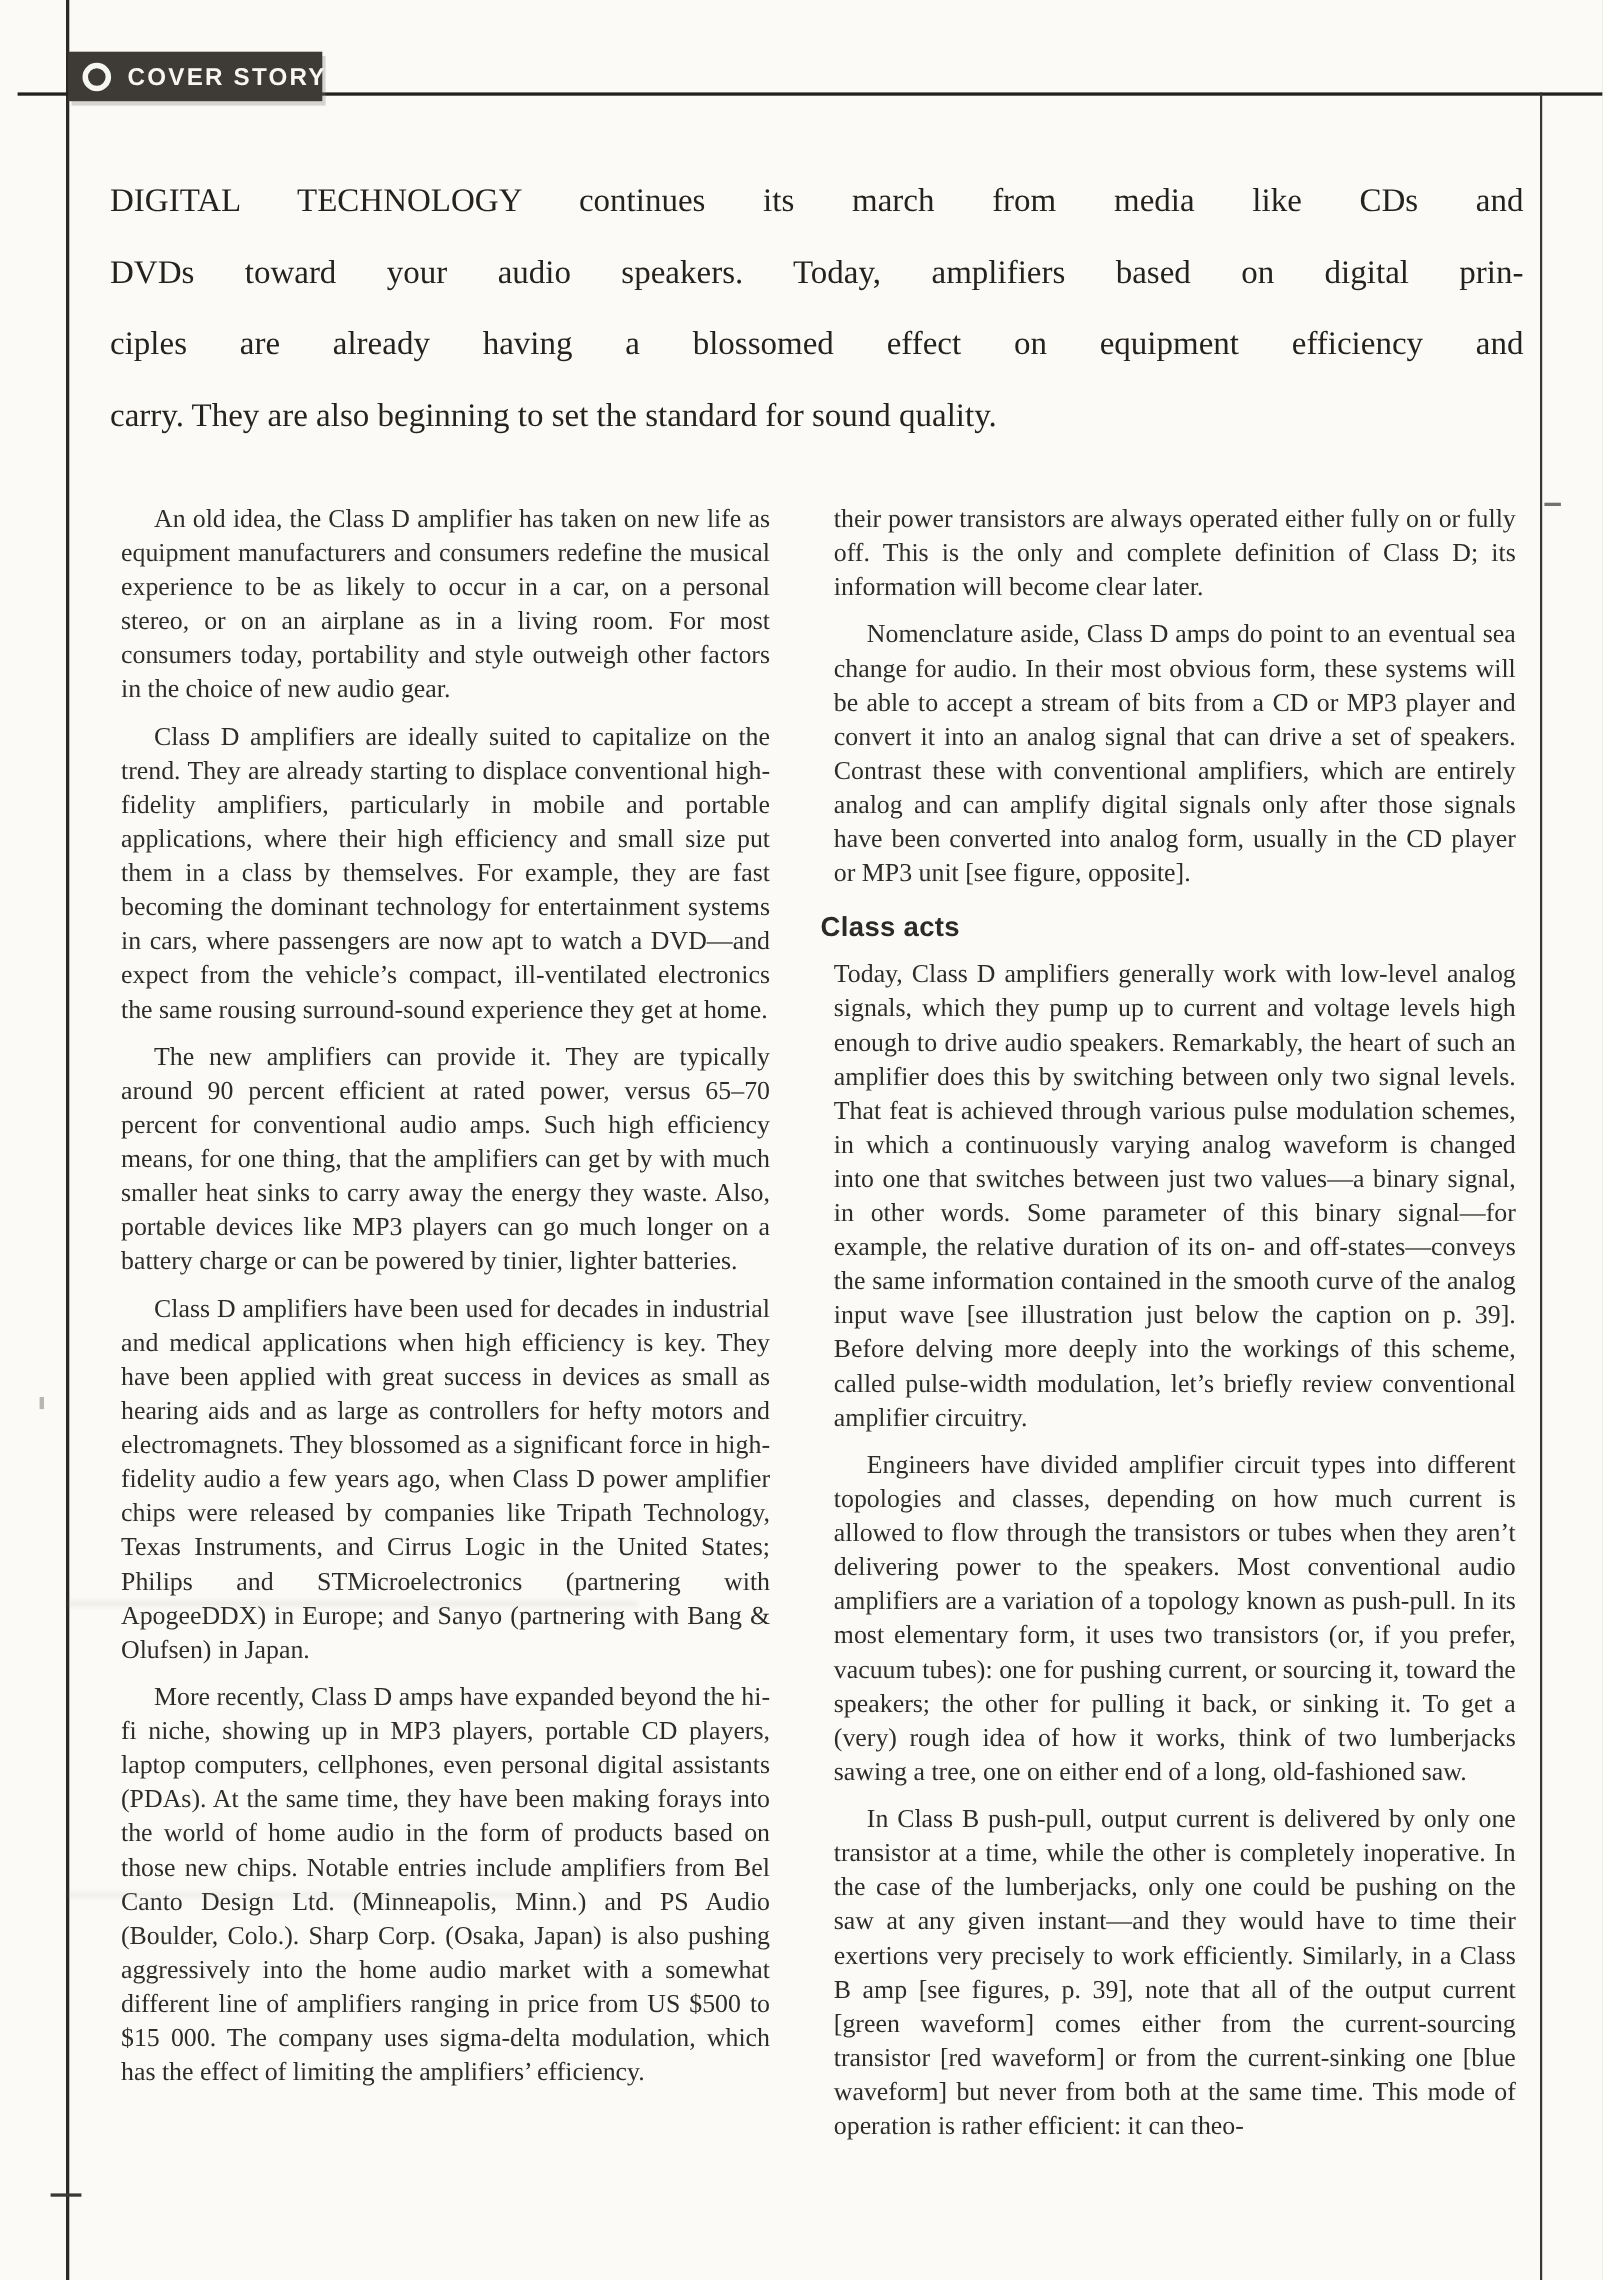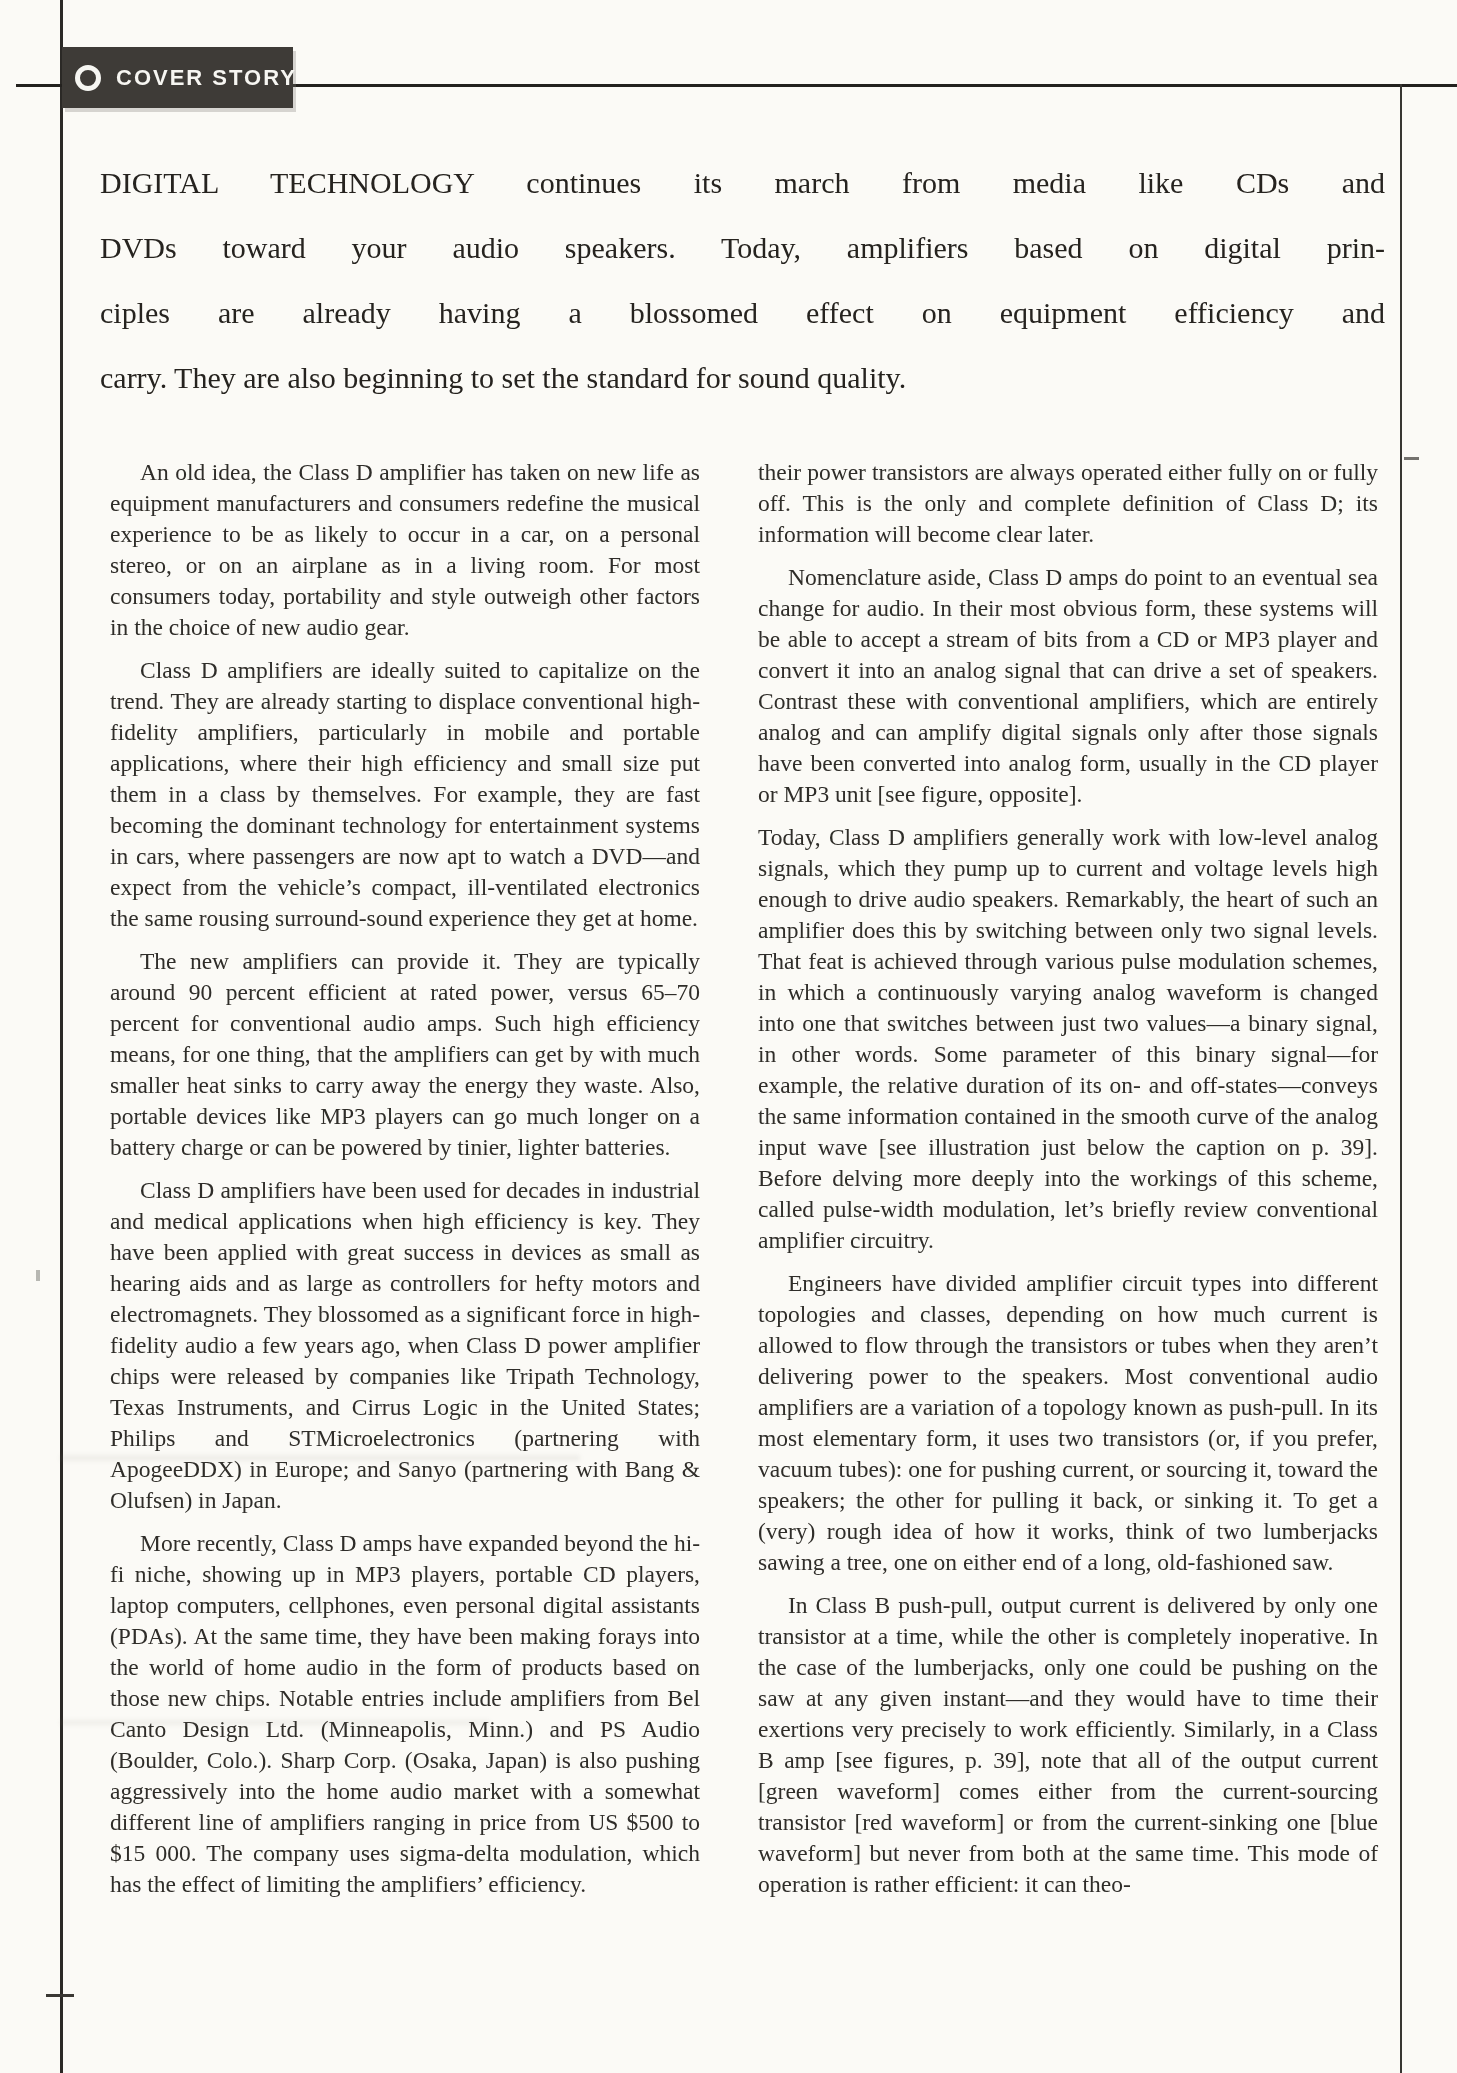--- a/index.html
+++ b/index.html
@@ -4,21 +4,21 @@
 <style>
   html,body{margin:0;padding:0;background:#dededa;}
   .page{position:relative;width:1457px;height:2073px;background:#fbfaf6;overflow:hidden;
         font-family:"Liberation Serif",serif;color:#2f2d29;}
   
   .rule{position:absolute;background:#2b2926;}
   .rule-left{left:60px;top:0;width:3px;height:2073px;}
   .rule-top{left:16px;top:84px;width:1441px;height:3px;background:#23211e;}
   .rule-right{left:1400px;top:84px;width:2px;height:1989px;background:#383632;}
   
-  .badge{position:absolute;left:62px;top:47px;width:231px;height:61px;background:#3e3b37;
+  .badge{position:absolute;left:62px;top:47px;width:231px;height:45px;background:#3e3b37;
          display:flex;align-items:center;z-index:2;box-shadow:3px 4px 0 rgba(130,127,120,.30);}
   .ring{display:block;width:16px;height:16px;border:5.5px solid #f6f6f2;border-radius:50%;
         margin-left:13px;flex:0 0 auto;}
   .badge-label{font-family:"Liberation Sans",sans-serif;font-weight:700;font-size:22px;
          letter-spacing:2px;color:#f7f6f2;margin-left:15px;white-space:nowrap;}
   
   .headline{position:absolute;left:100px;top:150px;width:1285px;font-size:30px;
             line-height:65px;color:#26231f;}
   .hl{text-align:justify;text-align-last:justify;-moz-text-align-last:justify;}
   .hl-last{text-align-last:left;-moz-text-align-last:left;}
@@ -64,20 +64,21 @@
     <p class="indent">An old idea, the Class D amplifier has taken on new life as equipment manufacturers and consumers redefine the musical experience to be as likely to occur in a car, on a personal stereo, or on an airplane as in a living room. For most consumers today, portability and style outweigh other factors in the choice of new audio gear.</p>
     <p class="indent">Class D amplifiers are ideally suited to capitalize on the trend. They are already starting to displace conventional high-fidelity amplifiers, particularly in mobile and portable applications, where their high efficiency and small size put them in a class by themselves. For example, they are fast becoming the dominant technology for entertainment systems in cars, where passengers are now apt to watch a DVD—and expect from the vehicle’s compact, ill-ventilated electronics the same rousing surround-sound experience they get at home.</p>
     <p class="indent">The new amplifiers can provide it. They are typically around 90 percent efficient at rated power, versus 65–70 percent for conventional audio amps. Such high efficiency means, for one thing, that the amplifiers can get by with much smaller heat sinks to carry away the energy they waste. Also, portable devices like MP3 players can go much longer on a battery charge or can be powered by tinier, lighter batteries.</p>
     <p class="indent">Class D amplifiers have been used for decades in industrial and medical applications when high efficiency is key. They have been applied with great success in devices as small as hearing aids and as large as controllers for hefty motors and electromagnets. They blossomed as a significant force in high-fidelity audio a few years ago, when Class D power amplifier chips were released by companies like Tripath Technology, Texas Instruments, and Cirrus Logic in the United States; Philips and STMicroelectronics (partnering with ApogeeDDX) in Europe; and Sanyo (partnering with Bang &amp; Olufsen) in Japan.</p>
     <p class="indent">More recently, Class D amps have expanded beyond the hi-fi niche, showing up in MP3 players, portable CD players, laptop computers, cellphones, even personal digital assistants (PDAs). At the same time, they have been making forays into the world of home audio in the form of products based on those new chips. Notable entries include amplifiers from Bel Canto Design Ltd. (Minneapolis, Minn.) and PS Audio (Boulder, Colo.). Sharp Corp. (Osaka, Japan) is also pushing aggressively into the home audio market with a somewhat different line of amplifiers ranging in price from US $500 to $15 000. The company uses sigma-delta modulation, which has the effect of limiting the amplifiers’ efficiency.</p>
   </div>
 
   <div class="col col-right">
     <p>their power transistors are always operated either fully on or fully off. This is the only and complete definition of Class D; its information will become clear later.</p>
     <p class="indent">Nomenclature aside, Class D amps do point to an eventual sea change for audio. In their most obvious form, these systems will be able to accept a stream of bits from a CD or MP3 player and convert it into an analog signal that can drive a set of speakers. Contrast these with conventional amplifiers, which are entirely analog and can amplify digital signals only after those signals have been converted into analog form, usually in the CD player or MP3 unit [see figure, opposite].</p>
+    <h3 class="section-heading">Class acts</h3>
     <p>Today, Class D amplifiers generally work with low-level analog signals, which they pump up to current and voltage levels high enough to drive audio speakers. Remarkably, the heart of such an amplifier does this by switching between only two signal levels. That feat is achieved through various pulse modulation schemes, in which a continuously varying analog waveform is changed into one that switches between just two values—a binary signal, in other words. Some parameter of this binary signal—for example, the relative duration of its on- and off-states—conveys the same information contained in the smooth curve of the analog input wave [see illustration just below the caption on p. 39]. Before delving more deeply into the workings of this scheme, called pulse-width modulation, let’s briefly review conventional amplifier circuitry.</p>
     <p class="indent">Engineers have divided amplifier circuit types into different topologies and classes, depending on how much current is allowed to flow through the transistors or tubes when they aren’t delivering power to the speakers. Most conventional audio amplifiers are a variation of a topology known as push-pull. In its most elementary form, it uses two transistors (or, if you prefer, vacuum tubes): one for pushing current, or sourcing it, toward the speakers; the other for pulling it back, or sinking it. To get a (very) rough idea of how it works, think of two lumberjacks sawing a tree, one on either end of a long, old-fashioned saw.</p>
     <p class="indent">In Class B push-pull, output current is delivered by only one transistor at a time, while the other is completely inoperative. In the case of the lumberjacks, only one could be pushing on the saw at any given instant—and they would have to time their exertions very precisely to work efficiently. Similarly, in a Class B amp [see figures, p. 39], note that all of the output current [green waveform] comes either from the current-sourcing transistor [red waveform] or from the current-sinking one [blue waveform] but never from both at the same time. This mode of operation is rather efficient: it can theo-</p>
   </div>
 
   <div class="tick tick-bl"></div>
   <div class="tick dash-r"></div>
   <div class="tick dot-l"></div>
   <div class="streak streak-1"></div>
   <div class="streak streak-2"></div>

